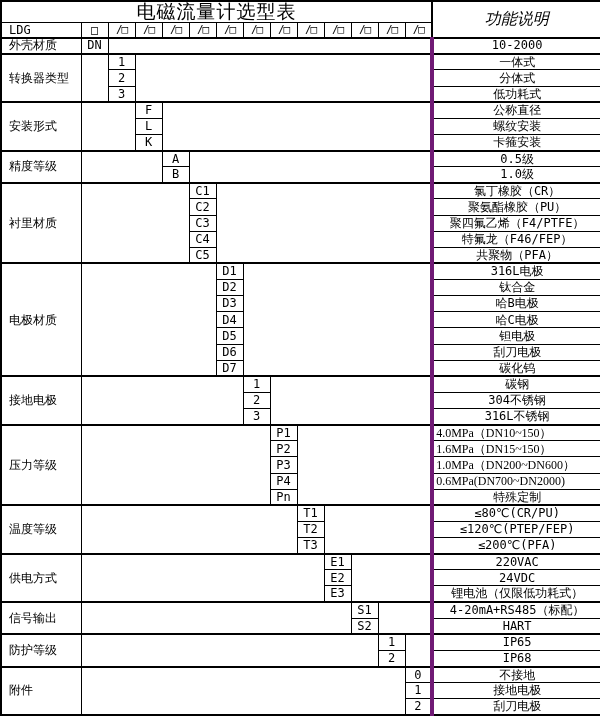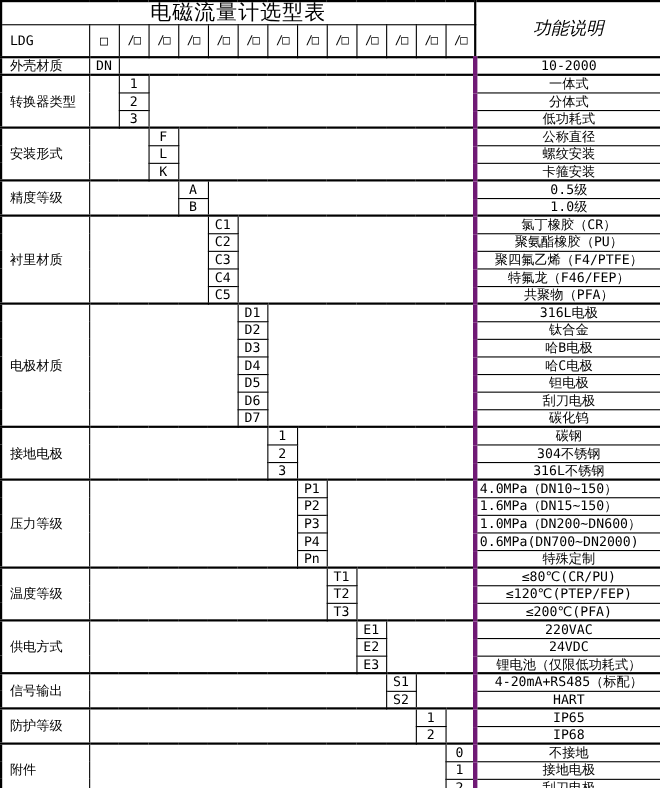--- a/index.html
+++ b/index.html
@@ -3,28 +3,28 @@
 <meta charset="utf-8">
 <style>
   html,body{margin:0;padding:0;background:#fff;}
   body{width:600px;font-family:"DejaVu Sans Mono","DejaVu Sans",sans-serif;}
   table{border-collapse:collapse;table-layout:fixed;width:600px;height:716px;
         border:2px solid #000;background:#fff;}
   td{border:1px solid #000;padding:0;margin:0;font-size:12px;line-height:1.05;
      color:#000;text-align:center;vertical-align:middle;overflow:hidden;white-space:nowrap;}
   tr{height:16px;}
   tr.t1{height:18px;}
-  tr.rldg{height:30px;}
+  tr.rldg{height:15px;}
   .title{font-size:19px;letter-spacing:1px;}
   .funchead{font-size:16px;border-left:2px solid #000;font-style:italic;}
   .func{border-left:4px solid #701a75;}
   .lbl{text-align:left;padding-left:7px;}
   .code{font-size:12px;}
   .slash{font-size:11px;letter-spacing:-1px;}
-  .left{text-align:left;padding-left:2px;}
+  .left{text-align:left;padding-left:2px;font-family:Liberation Serif, serif;}
   tr.gs td{border-top:2px solid #000;}
 </style>
 </head>
 <body>
 
 <table>
   <colgroup>
     <col style="width:80px">
     <col style="width:27px">
       <col style="width:27px">

